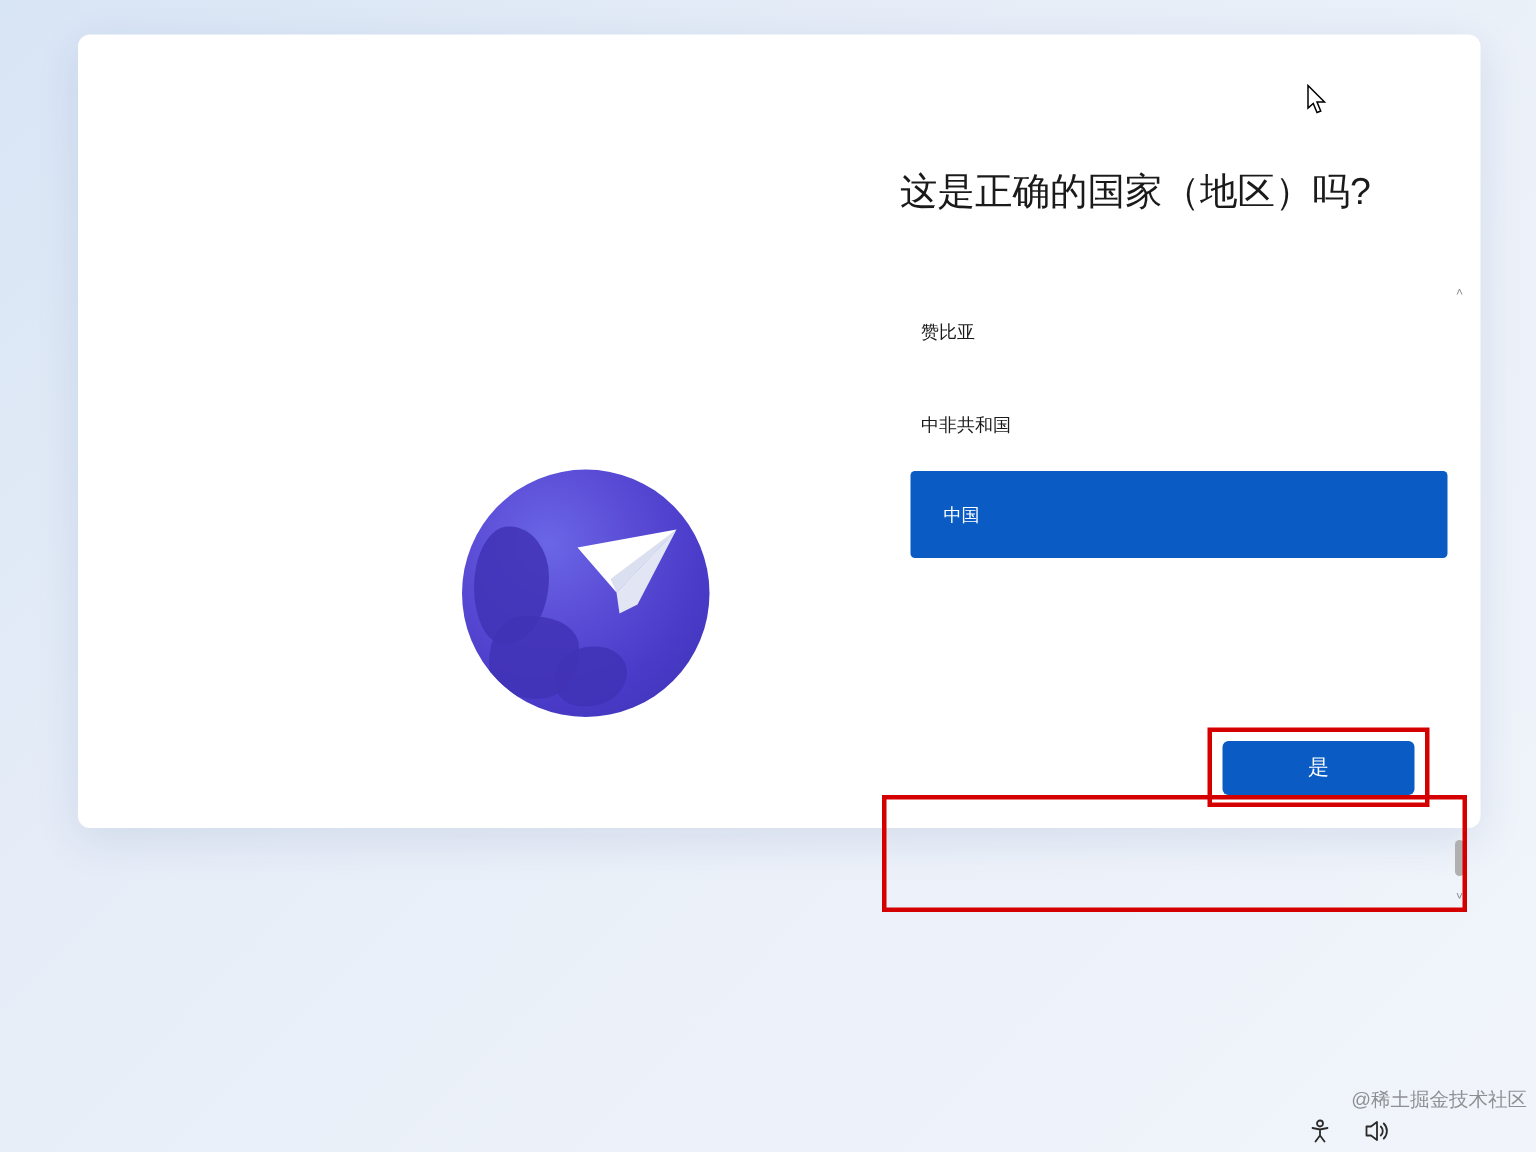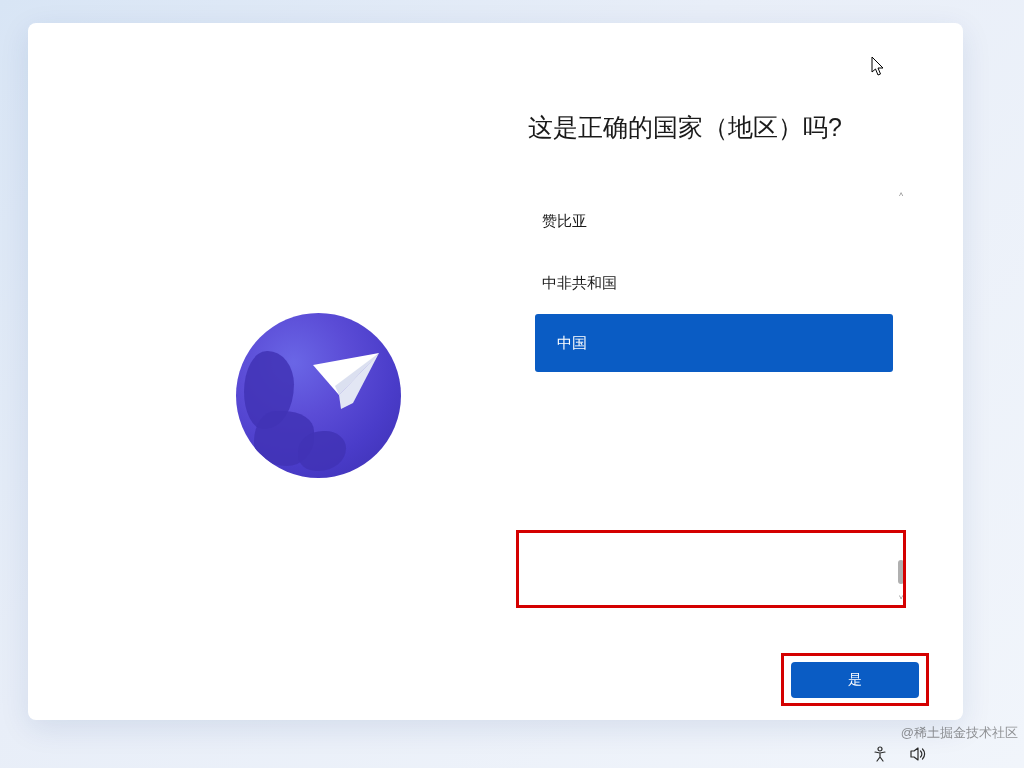--- a/index.html
+++ b/index.html
@@ -6,28 +6,29 @@
     body {
       width: 1024px;
       height: 768px;
       background: linear-gradient(135deg, #d8e5f5 0%, #e8eef8 40%, #f1f5fb 100%);
       font-family: "Segoe UI", "Microsoft YaHei", sans-serif;
       overflow: hidden;
       position: relative;
     }
     .oobe-card {
       position: absolute;
-      left: 28px;
+      left: 52px;
       top: 23px;
       width: 935px;
-      height: 697px;
+      height: 529px;
       background: #ffffff;
       border-radius: 8px;
       box-shadow: 0 8px 30px rgba(0, 50, 120, 0.10);
       display: flex;
+      padding-left: 48px;
     }
     .left-pane {
       width: 490px;
       position: relative;
     }
     .globe-wrap {
       position: absolute;
       left: 208px;
       top: 290px;
       width: 165px;
@@ -76,21 +77,21 @@
     }
     .country-list {
       width: 368px;
       height: 100%;
     }
     .country-item {
       height: 62px;
       padding-left: 22px;
       display: flex;
       align-items: center;
-      font-size: 15px;
+      font-size: 12px;
       color: #1a1a1a;
       cursor: pointer;
     }
     .country-item.selected {
       background: #0a5cc4;
       color: #ffffff;
       height: 58px;
       width: 358px;
       border-radius: 3px;
       margin-left: 15px;

